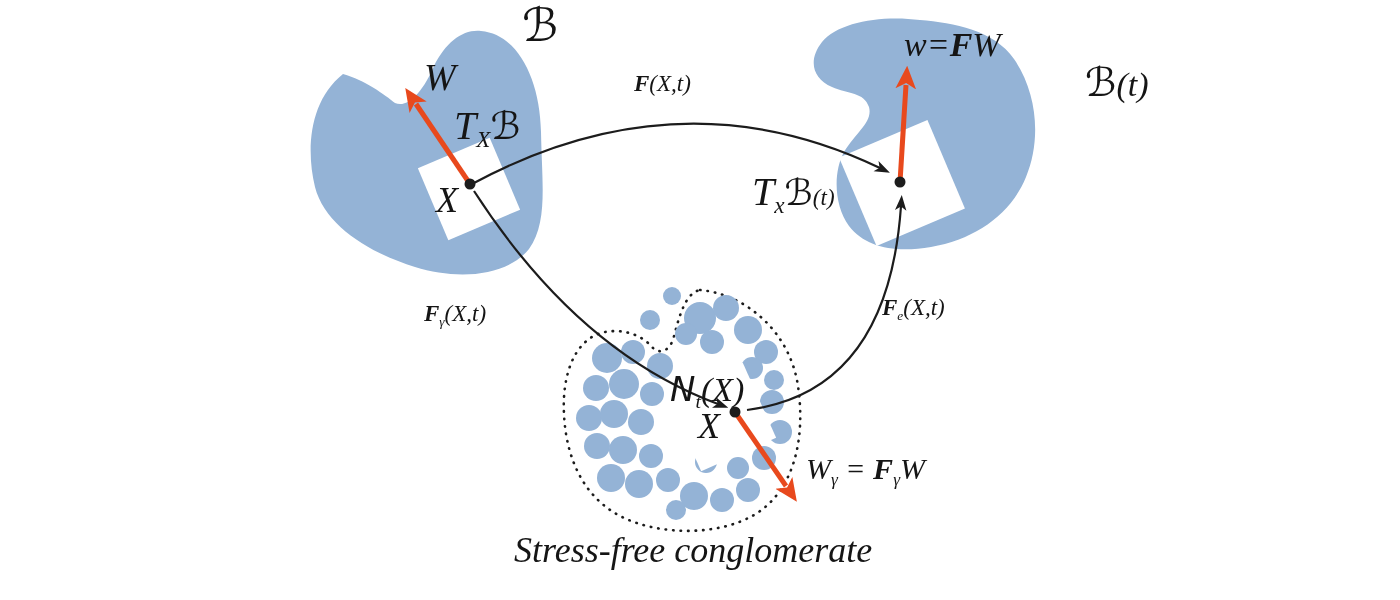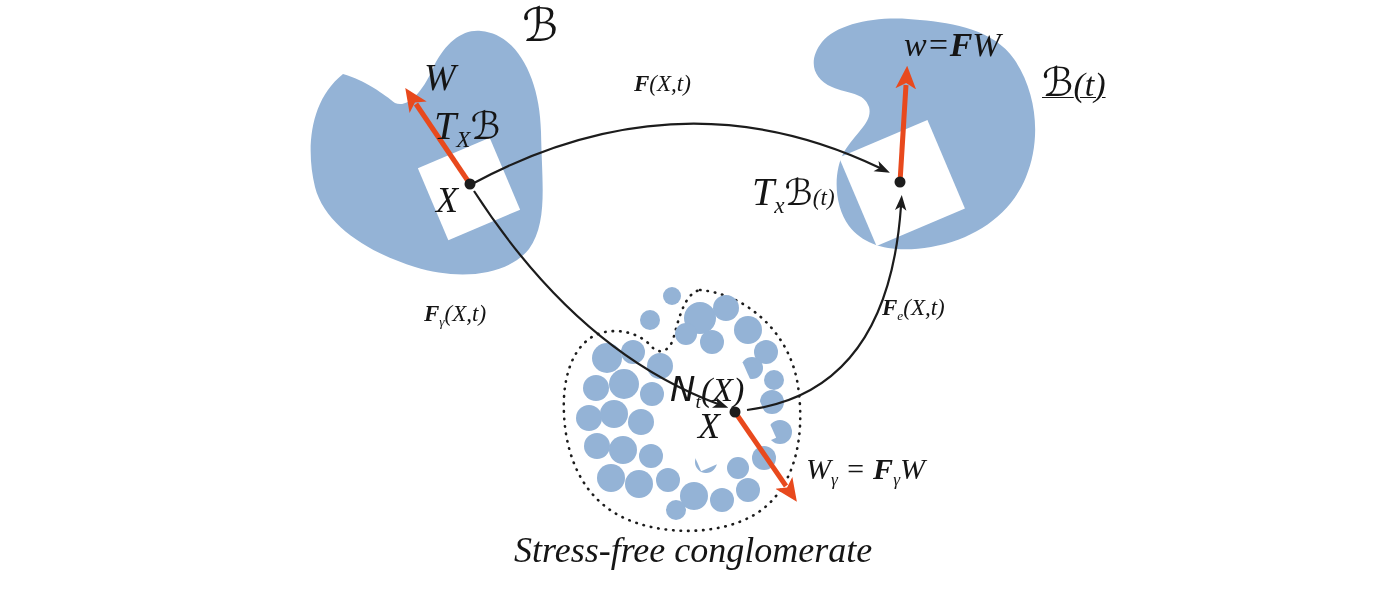--- a/index.html
+++ b/index.html
@@ -101,31 +101,31 @@
 
     <circle cx="470" cy="184" r="5.5" fill="#1c1c1c"></circle>
     <circle cx="900" cy="182" r="5.5" fill="#1c1c1c"></circle>
     <circle cx="735" cy="412" r="5.5" fill="#1c1c1c"></circle>
   </svg>
 
   <div class="lbl f46 scr" style="left:522px; top:2px;">ℬ</div>
 
   <div class="lbl f38" style="left:424px; top:58px;">W</div>
 
-  <div class="lbl f40" style="left:434px; top:106px;">
+  <div class="lbl f40" style="left:454px; top:106px;">
     <span>T</span><span class="sb">X</span><span class="scr f38">ℬ</span>
   </div>
 
   <div class="lbl f36" style="left:436px; top:182px;">X</div>
 
   <div class="lbl f32" style="left:634px; top:72px;">
     <span class="bf">F</span><span>(X,t)</span>
   </div>
 
-  <div class="lbl" style="left:1042px; top:62px;text-decoration:underline;">
+  <div class="lbl" style="left:1085px; top:62px;">
     <span class="scr f40">ℬ</span><span class="f34">(t)</span>
   </div>
 
   <div class="lbl f34" style="left:904px; top:28px;text-align:right;">
     <span>w</span><span>=</span><span class="bf">F</span><span>W</span>
   </div>
 
 
   <div class="lbl f40" style="left:752px; top:172px;">
     <span>T</span><span class="sb">x</span><span class="scr f36">ℬ</span><span class="f32">(t)</span>

